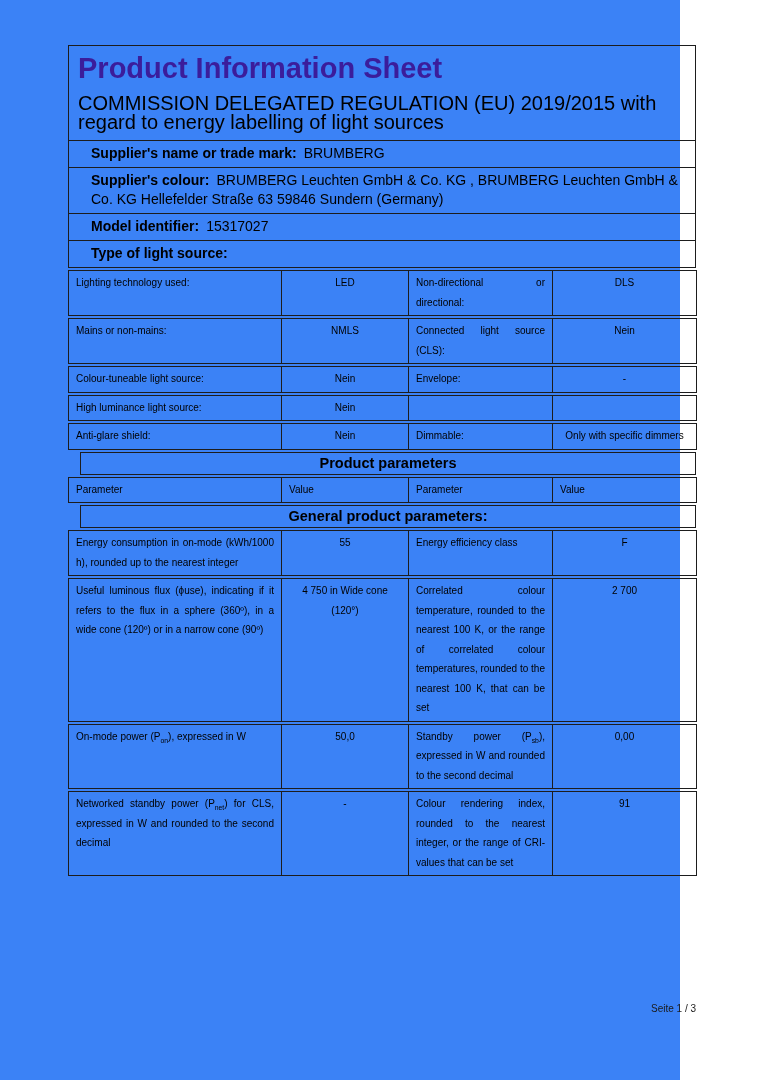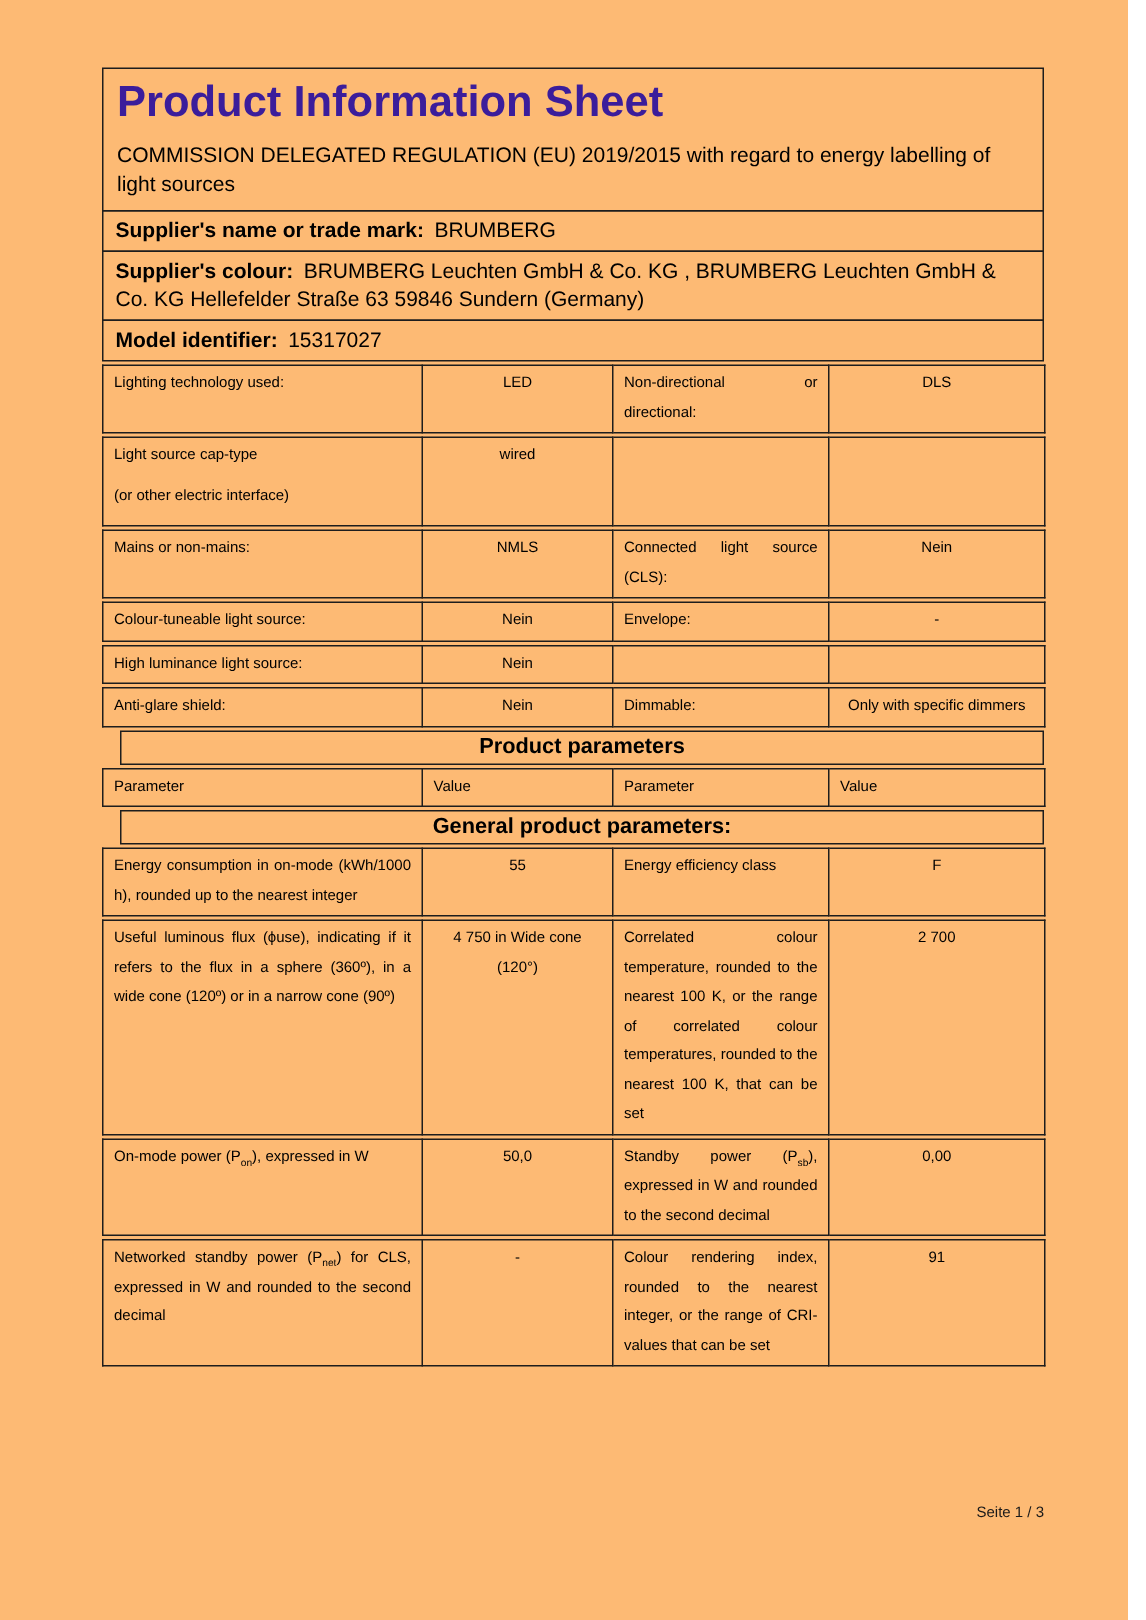--- a/index.html
+++ b/index.html
@@ -2,51 +2,51 @@
 <html><head>
 <meta charset="utf-8">
 <style>
   html, body {
     margin: 0;
     padding: 0;
     background: #ffffff;
   }
   .page {
     position: relative;
-    width: 752px;
+    width: 680px;
     height: 1080px;
-    background: #fdba74;
+    background: #3b82f6;
     font-family: "Liberation Sans", sans-serif;
     color: #000000;
   }
   .sheet {
     position: absolute;
     left: 68px;
     top: 45px;
     width: 628px;
   }
   .box {
     border: 1px solid #1d1d1d;
     box-sizing: border-box;
-    padding: 3px 8px 4px 8px;
+    padding: 3px 8px 4px 22px;
     font-size: 14px;
     line-height: 19px;
   }
   .box + .box { margin-top: -1px; }
   .title-box { padding: 5px 10px 8px 9px; }
   .title {
     margin: 0 0 9px 0;
     font-size: 29px;
     line-height: 34px;
     font-weight: bold;
     letter-spacing: 0px;
   }
   .subtitle {
     margin: 0;
-    font-size: 14px;
+    font-size: 20px;
     line-height: 19px;
   }
   .kv .lbl { font-weight: bold; }
   .kv .val { margin-left: 7px; }
   table.rowt {
     width: 628px;
     table-layout: fixed;
     border-collapse: collapse;
     margin-top: 2px;
     font-size: 10px;
@@ -105,57 +105,41 @@
     </div>
 
     <div class="box kv">
       <span class="lbl">Supplier's colour:</span><span class="val">BRUMBERG Leuchten GmbH &amp; Co. KG , BRUMBERG Leuchten GmbH &amp; Co. KG Hellefelder Straße 63 59846 Sundern (Germany)</span>
     </div>
 
     <div class="box kv">
       <span class="lbl">Model identifier:</span><span class="val">15317027</span>
     </div>
 
+    <div class="box kv">
+      <span class="lbl">Type of light source:</span>
+    </div>
 
     <table class="rowt">
       <colgroup>
           <col class="c0">
           <col class="c1">
           <col class="c2">
           <col class="c3">
         </colgroup>
       <tbody>
           <tr>
         <td class="param">Lighting technology used:</td>
         <td class="val">LED</td>
         <td class="param">Non-directional or directional:</td>
         <td class="val">DLS</td>
       </tr>
     </tbody>
       </table>
 
-    <table class="rowt">
-      <colgroup>
-          <col class="c0">
-          <col class="c1">
-          <col class="c2">
-          <col class="c3">
-        </colgroup>
-      <tbody>
-          <tr>
-        <td class="param">
-              <p>Light source cap-type</p>
-              <p>(or other electric interface)</p>
-            </td>
-        <td class="val">wired</td>
-        <td class="param"></td>
-        <td class="val"></td>
-      </tr>
-    </tbody>
-      </table>
 
     <table class="rowt">
       <colgroup>
           <col class="c0">
           <col class="c1">
           <col class="c2">
           <col class="c3">
         </colgroup>
       <tbody>
           <tr>

